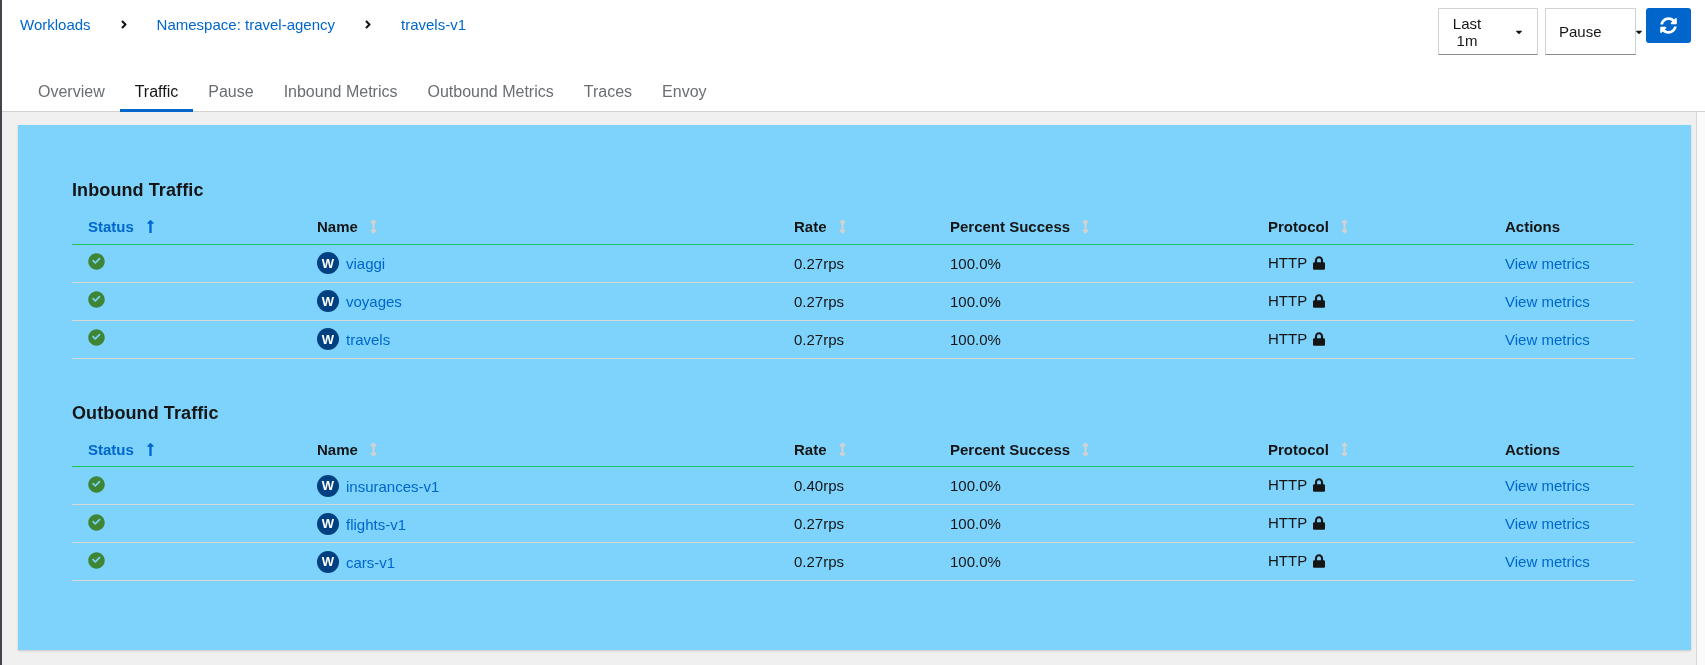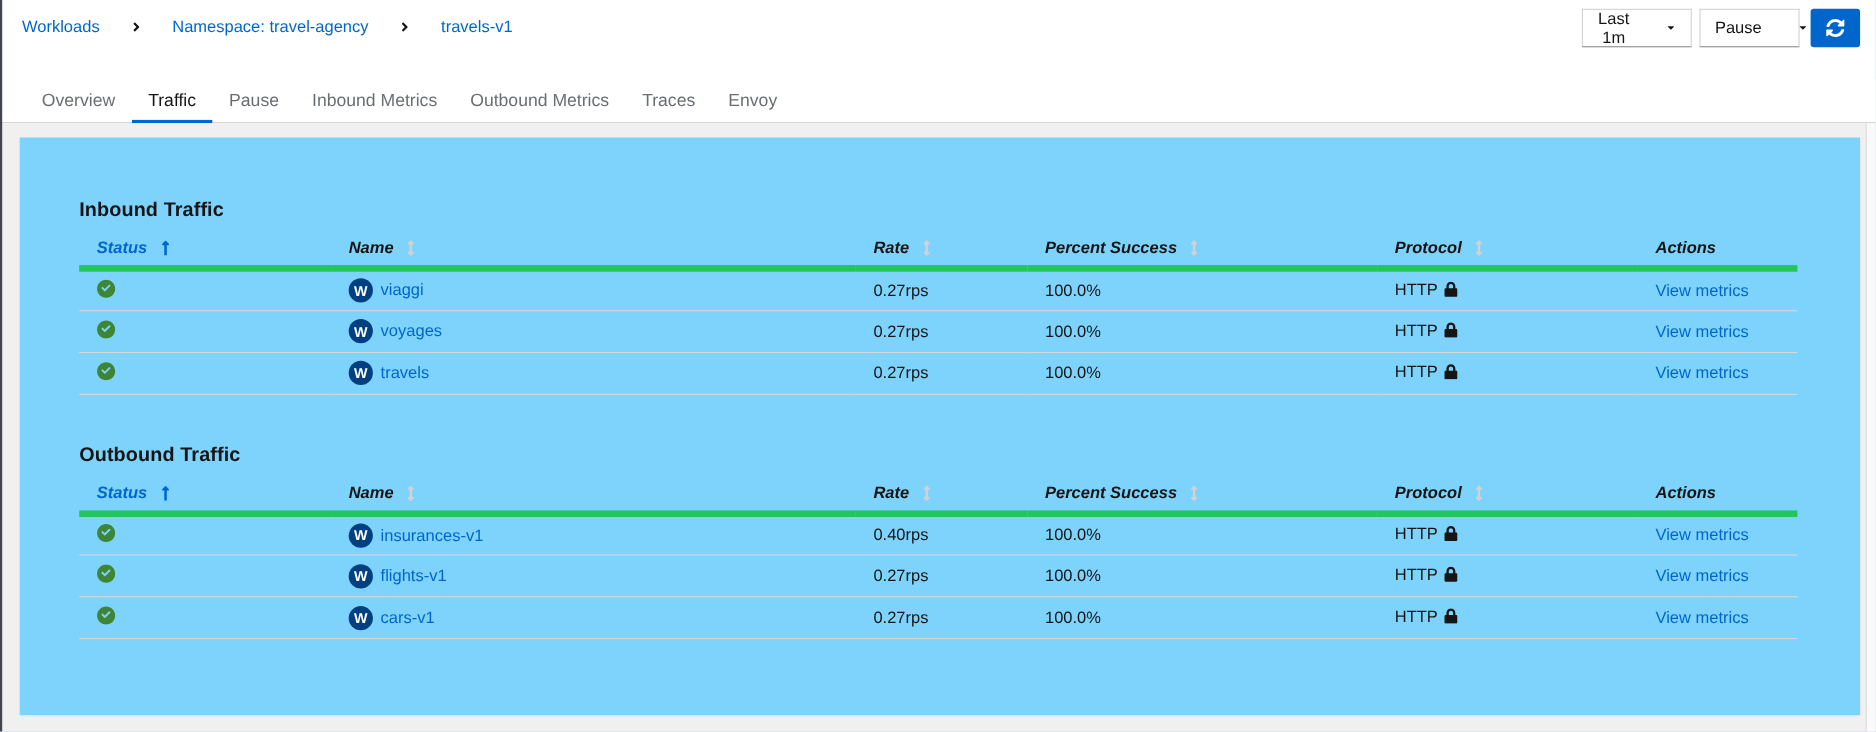--- a/index.html
+++ b/index.html
@@ -13,21 +13,21 @@
 
   
   .header { position:relative; height:112px; background:#fff; }
   .breadcrumb { position:absolute; left:20px; top:16px; display:flex; align-items:center; gap:29px; font-size:15px; }
   .breadcrumb a { color:#0066cc; text-decoration:none; cursor:pointer; }
   .crumb-sep { display:inline-flex; align-items:center; }
   .crumb-sep svg { width:8px; height:13px; }
 
   .toolbar { position:absolute; top:8px; right:14px; display:flex; align-items:flex-start; gap:7px; }
   .dropdown {
-    height:35px; background:#fff; font-family:inherit; font-size:15px; color:#151515;
+    height:47px; background:#fff; font-family:inherit; font-size:15px; color:#151515;
     border:1px solid #d2d2d2; border-bottom:1px solid #8a8d90;
     display:flex; align-items:center; justify-content:space-between;
     padding:0 13px; cursor:pointer;gap:32px;
   }
   .dropdown.duration { width:100px; }
   .dropdown.pause    { width:91px;  }
   .dropdown svg { width:10px; height:10px; }
   .refresh-btn {
     width:45px; height:35px; background:#0066cc; border:none; border-radius:3px;
     display:flex; align-items:center; justify-content:center; margin-left:3px; cursor:pointer;
@@ -60,21 +60,21 @@
     padding:55px 57px 0 54px;
   }
   .section + .section { margin-top:44px; }
   .section h2 { font-size:18px; font-weight:700; color:#151515; margin-bottom:9px; letter-spacing:0.1px; }
 
   table.traffic-table { border-collapse:collapse; table-layout:fixed; width:1562px; }
   table.traffic-table th, table.traffic-table td {
     text-align:left; padding:0 8px 0 16px; font-size:15px; vertical-align:middle;
     overflow:hidden; white-space:nowrap;
   }
-  thead tr { height:34px; border-bottom:6px solid #22c55e;font-style:italic; }
+  thead tr { height:34px; border-bottom:1px solid #22c55e; }
   tbody tr { height:38px; border-bottom:1px solid #d7d7d7; }
   th { font-weight:700; color:#151515; cursor:pointer; }
   th .th-inner { display:inline-flex; align-items:center; gap:12px; }
   th.sorted .th-label { color:#0066cc; }
   th.plain { cursor:default; }
   th svg.sort-inactive { width:7px; height:15px; }
   th svg.sort-asc { width:9px; height:15px; }
 
   td a { color:#0066cc; text-decoration:none; cursor:pointer; }
   .status-icon svg { width:17px; height:17px; display:block; }

